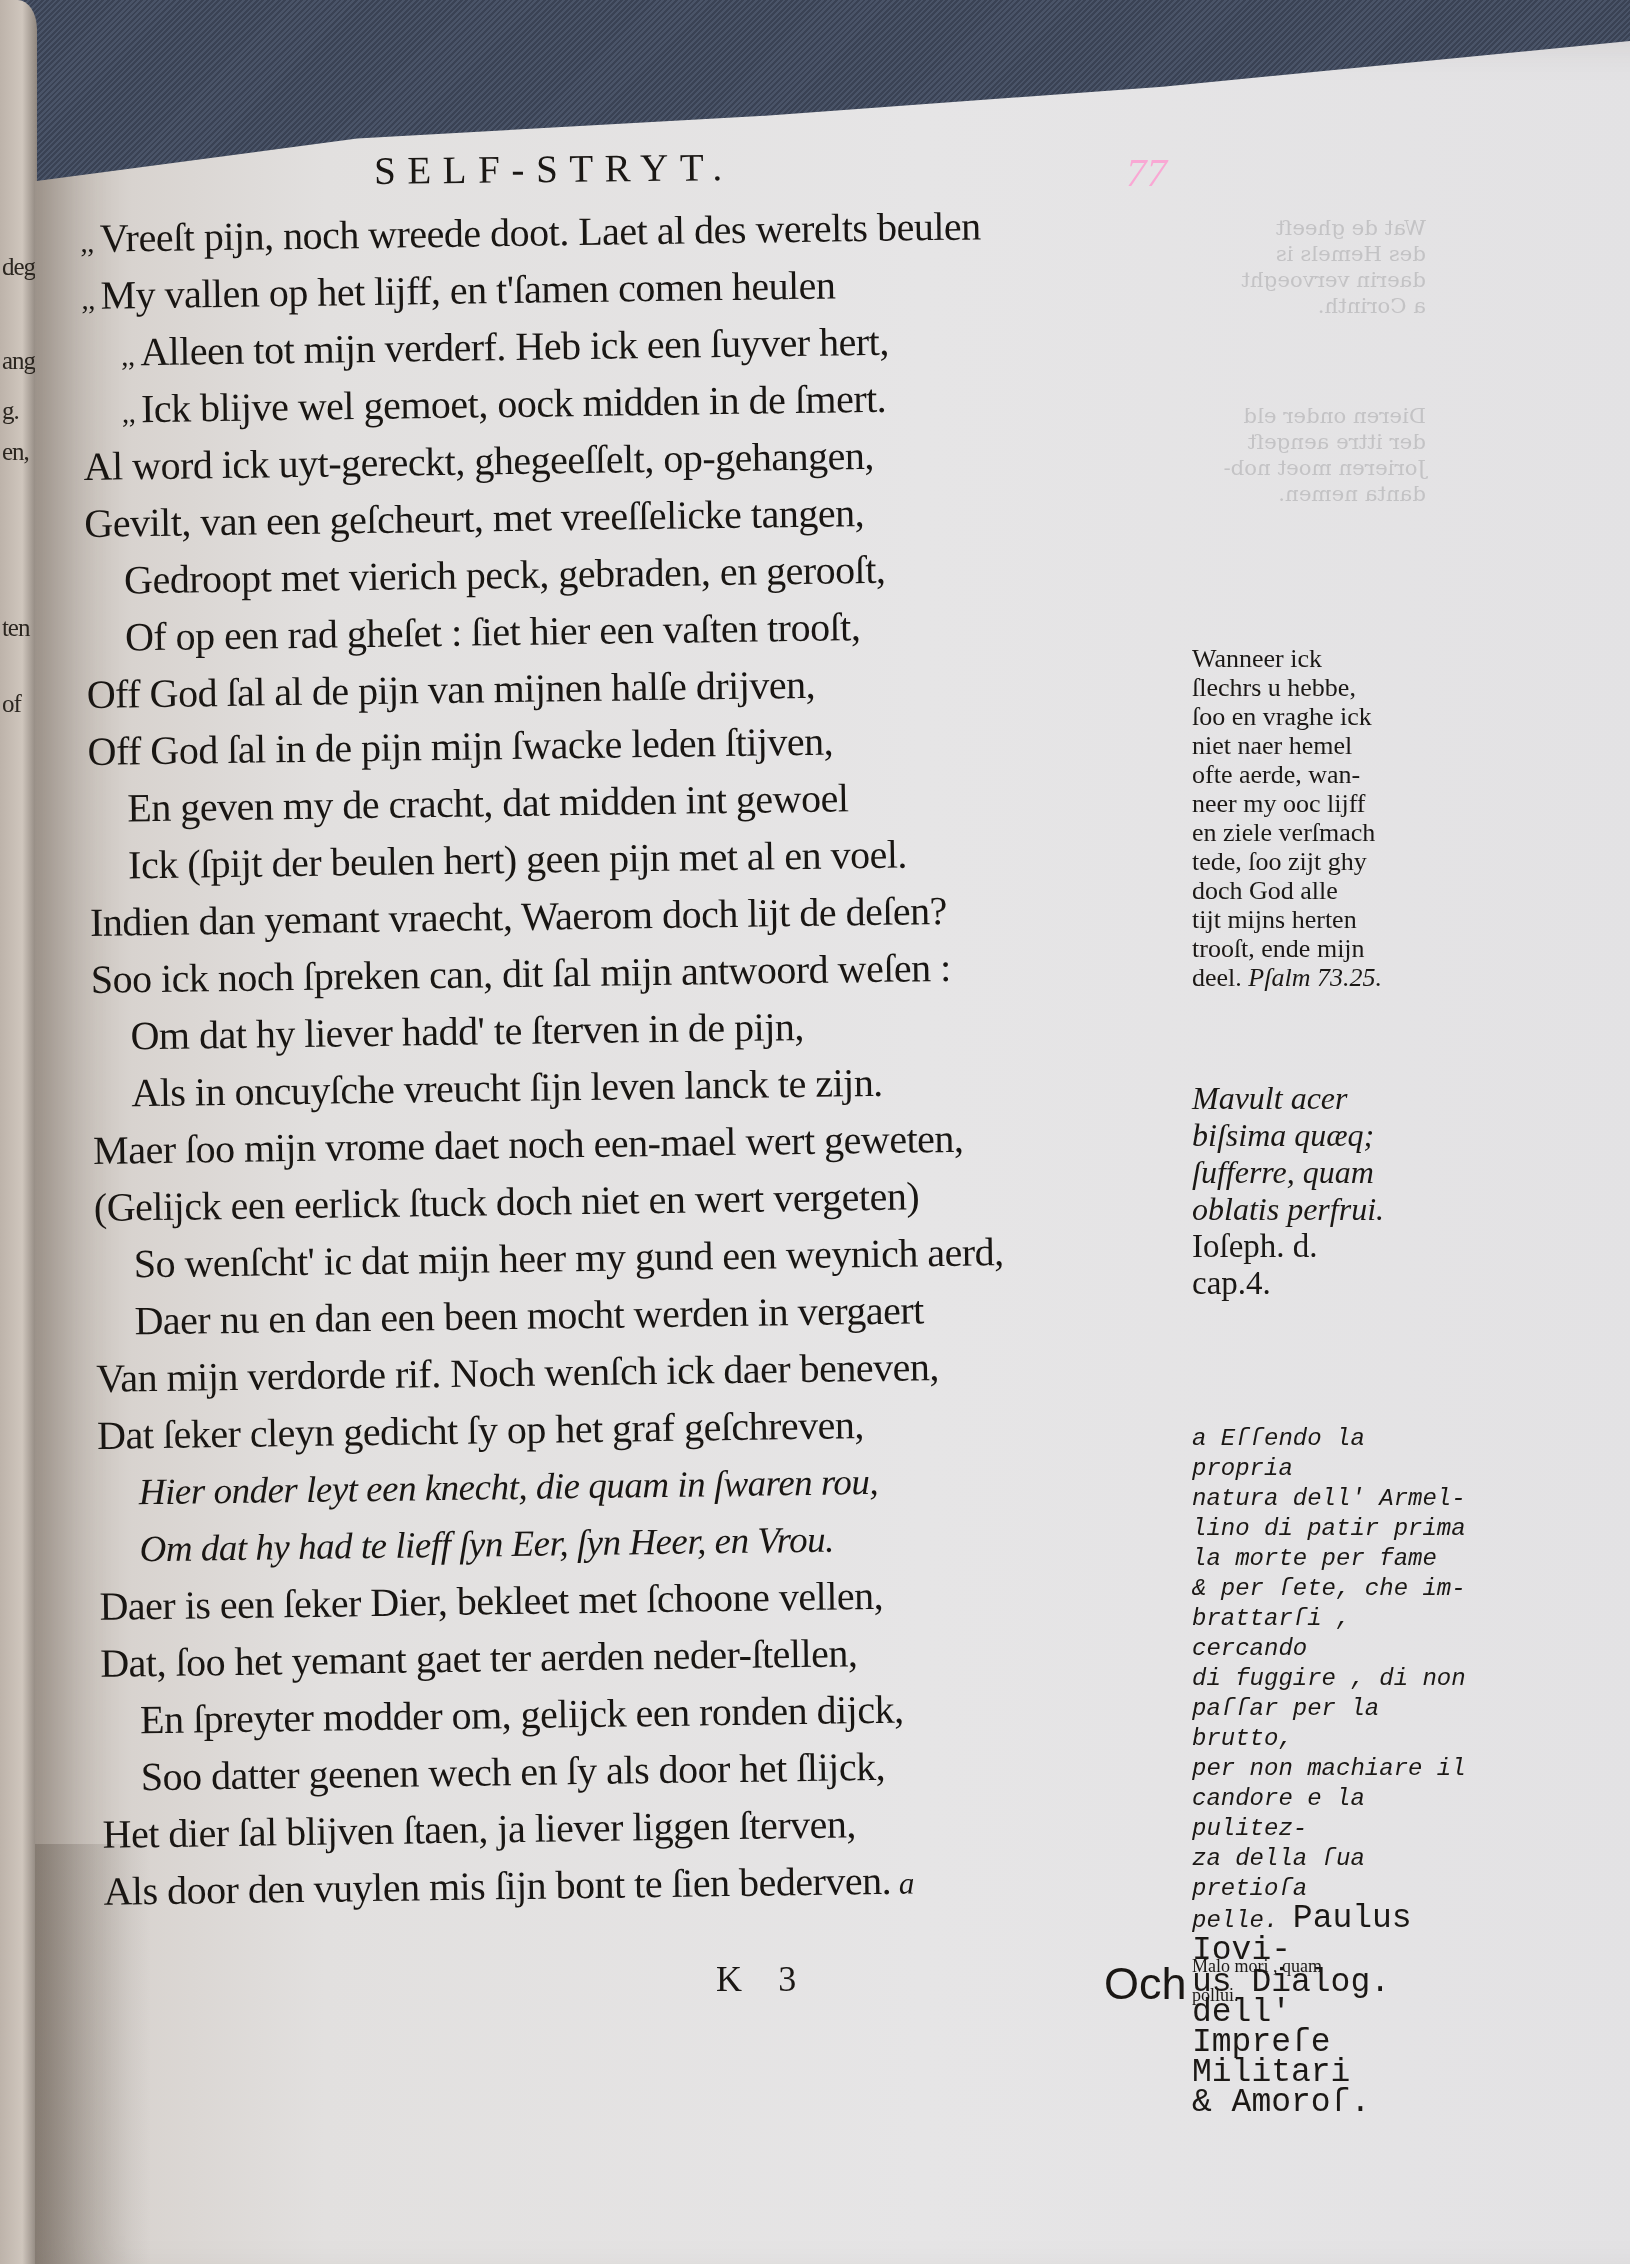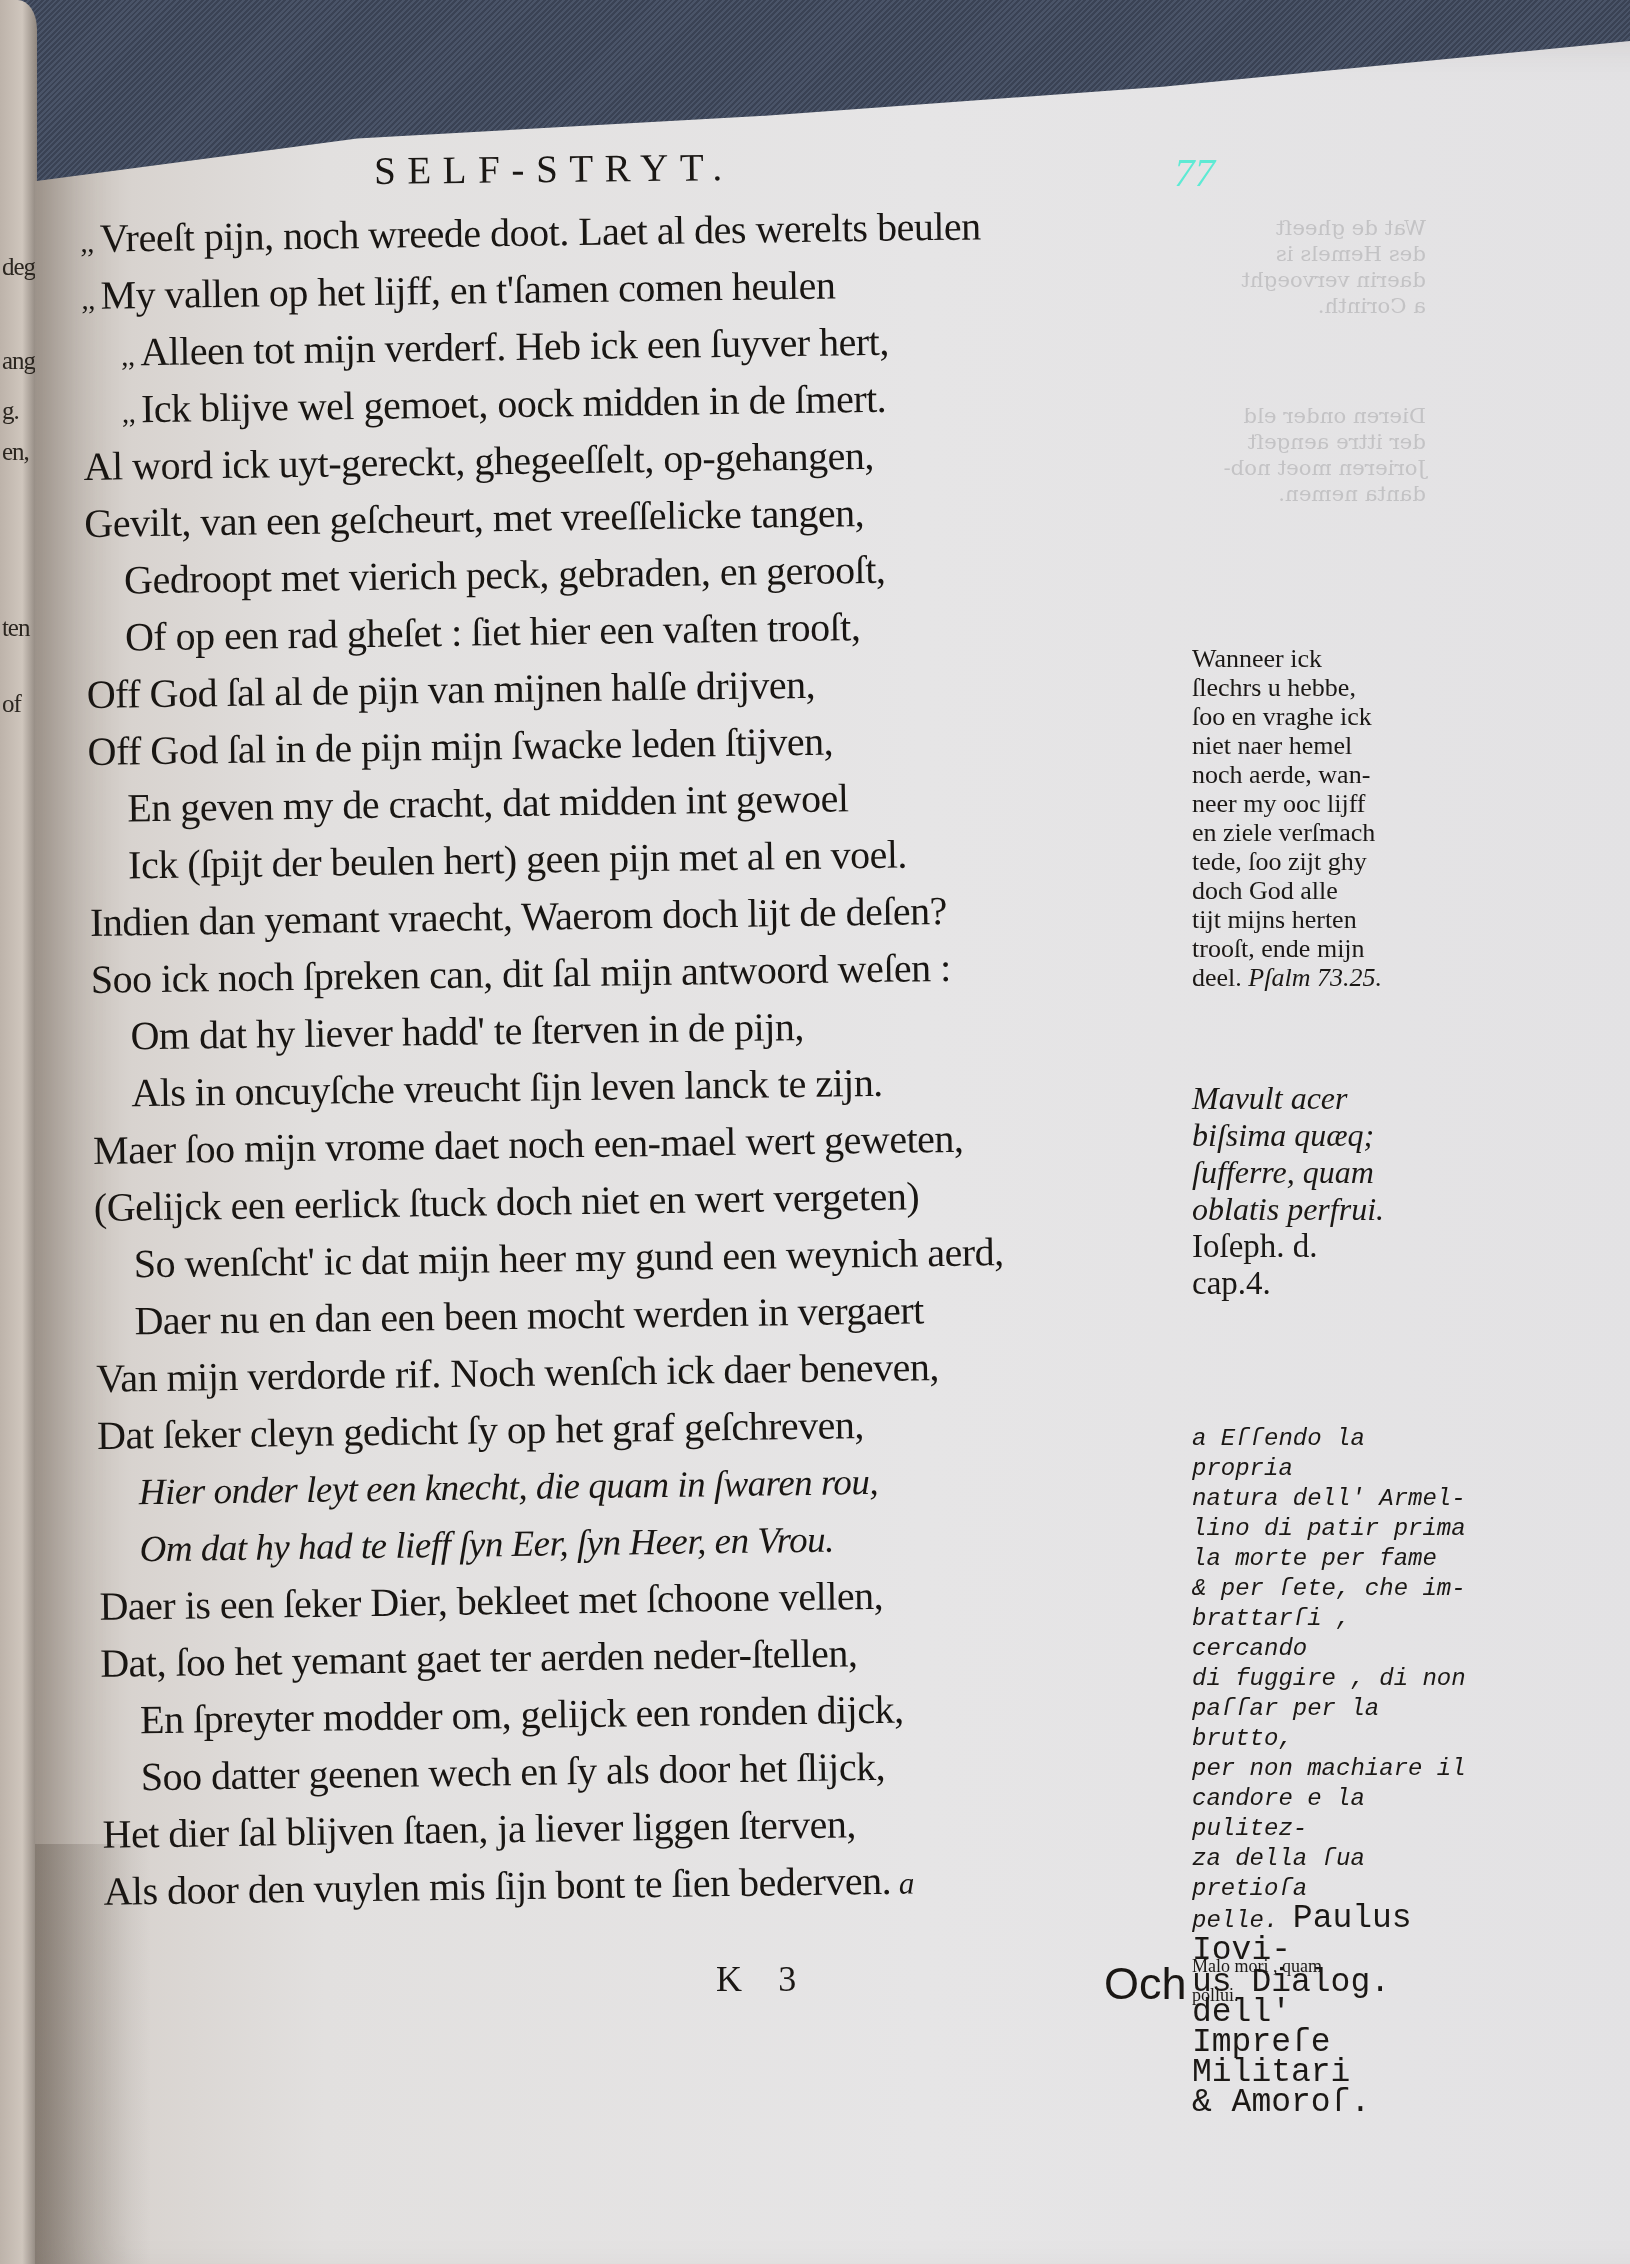--- a/index.html
+++ b/index.html
@@ -31,21 +31,21 @@
     position: absolute; left: 35px; top: 1844px; width: 116px; height: 421px;
     background: linear-gradient(90deg, rgba(90,80,70,0.35), rgba(90,80,70,0));
   }
   .running-head {
     position: absolute; left: 374px; top: 146px; font-size: 39px;
     letter-spacing: 11.6px; color: #1a1714; font-family: "Liberation Serif", serif;
     transform: rotate(-0.6deg);
   }
   .page-number {
     position: absolute; left: 1126px; top: 148px; font-size: 41px; font-style: italic;
-    color: #5eead4; font-family: "Liberation Serif", serif; margin-left: 48px;
+    color: #f9a8d4; font-family: "Liberation Serif", serif;
   }
   .verse {
     position: absolute; left: 80px; top: 210px; width: 1116px;
     transform: rotate(-0.8deg); transform-origin: 0 0;
   }
   .line {
     height: 57px; line-height: 57px; font-size: 40px; white-space: nowrap;
     color: #191613; font-family: "Liberation Serif", serif; letter-spacing: -0.5px;
   }
   .line.i1 { padding-left: 39px; }
@@ -142,21 +142,21 @@
     <div class="line i1"><span>Soo datter geenen wech en ſy als door het ſlijck,</span></div>
     <div class="line i0"><span>Het dier ſal blijven ſtaen, ja liever liggen ſterven,</span></div>
     <div class="line i0"><span>Als door den vuylen mis ſijn bont te ſien bederven.</span><span class="ref">a</span></div>
   </div>
 
 <div class="margin-note note-dutch" id="note-dutch">
     <div>Wanneer  ick</div>
     <div>ſlechrs u  hebbe,</div>
     <div>ſoo en vraghe ick</div>
     <div>niet naer  hemel</div>
-    <div>noch aerde,  wan-</div>
+    <div>ofte aerde,  wan-</div>
     <div>neer my  ooc  lijff</div>
     <div>en ziele verſmach</div>
     <div>tede,  ſoo zijt ghy</div>
     <div>doch  God  alle</div>
     <div>tijt  mijns  herten</div>
     <div>trooſt, ende mijn</div>
     <div><span>deel.</span> <span class="it">Pſalm 73.25.</span></div>
   </div>
 <div class="margin-note note-latin" id="note-latin">
     <div>Mavult  acer</div>

